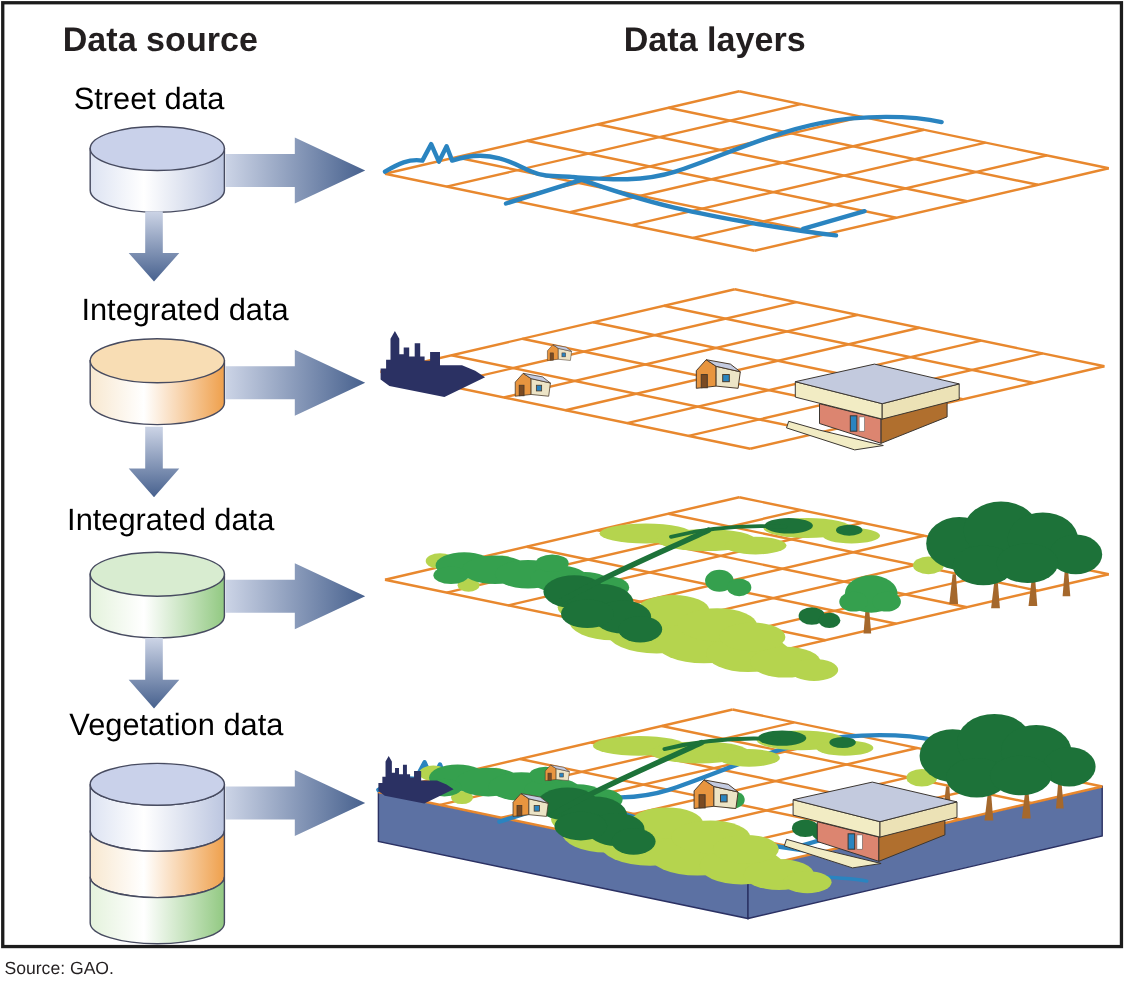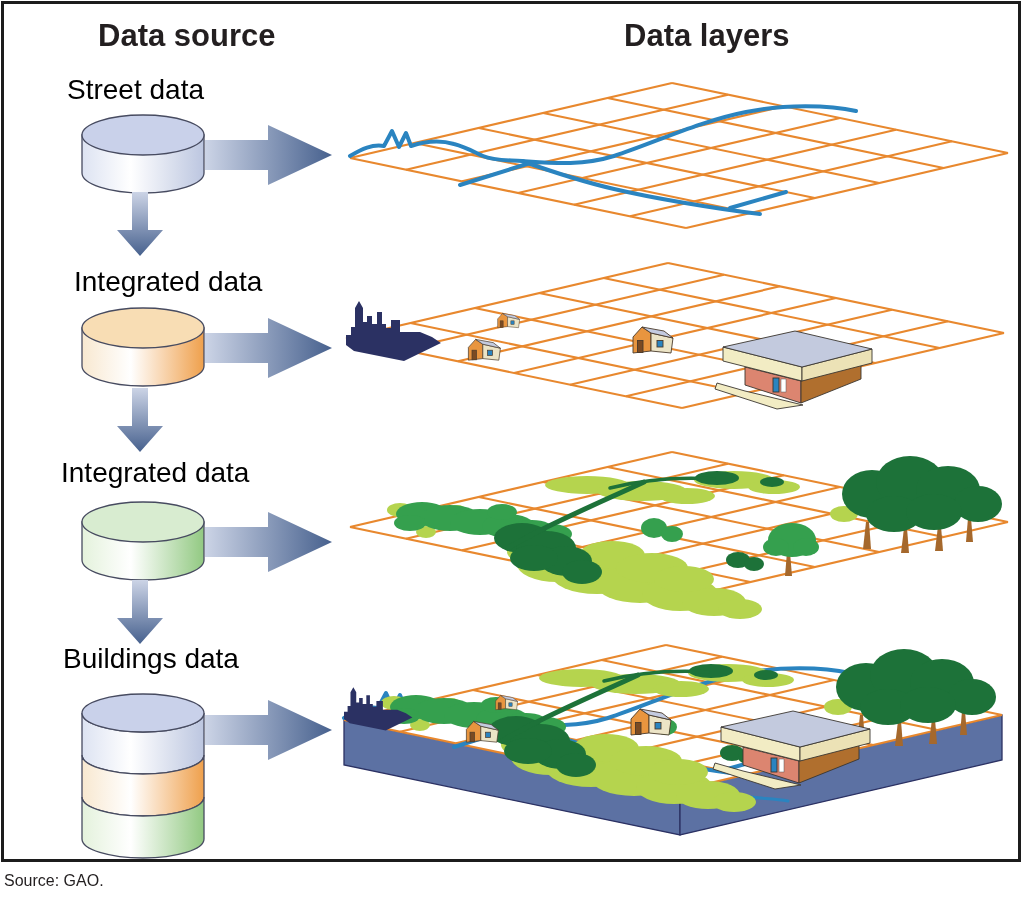--- a/index.html
+++ b/index.html
@@ -1,19 +1,19 @@
 <!DOCTYPE html>
 <html><head>
 <meta charset="utf-8">
 <style>
   html,body{margin:0;padding:0;background:#ffffff;}
   body{width:1024px;height:905px;position:relative;font-family:"Liberation Sans",sans-serif;overflow:hidden;}
   .frame{position:absolute;left:1px;top:1px;width:1020px;height:861px;border:3px solid #1c1c1c;box-sizing:border-box;background:#fff;}
   .abs{position:absolute;}
-  .title{font-size:31px;font-weight:bold;color:#231f20;letter-spacing:0px;margin-left:41px;}
+  .title{font-size:31px;font-weight:bold;color:#231f20;letter-spacing:0px;}
   .rowlabel{font-size:28px;font-weight:400;color:#000000;}
   .source{font-size:16px;color:#231f20;}
   svg{position:absolute;left:0;top:0;}
 </style>
 </head>
 <body>
 
 <div class="frame"></div>
 
 <svg width="1024" height="863" viewBox="0 0 1024 863">
@@ -211,20 +211,20 @@
     <use href="#g-veg"></use>
     <use href="#g-skyline" transform="translate(-322,38) scale(0.72)" fill="#2b3163"></use>
     <use href="#g-house" transform="translate(-172,46) scale(0.55)"></use>
     <use href="#g-house" transform="translate(-202,70) scale(0.8)"></use>
     <use href="#g-house" transform="translate(-38,56)"></use>
     <use href="#g-bigbldg" transform="translate(47,58)"></use>
   </g>
 </svg>
 
 <div class="abs title" style="left:57px;top:18px">Data source</div>
-<div class="abs title" style="left:583px;top:18px">Data layers</div>
+<div class="abs title" style="left:567px;top:18px">Data layers</div>
 
 <div class="abs rowlabel" style="left:67px;top:74px">Street data</div>
 <div class="abs rowlabel" style="left:74px;top:266px">Integrated data</div>
 <div class="abs rowlabel" style="left:61px;top:457px">Integrated data</div>
-<div class="abs rowlabel" style="left:63px;top:643px">Buildings data</div>
+<div class="abs rowlabel" style="left:63px;top:643px">Vegetation data</div>
 
 <div class="abs source" style="left:4px;top:872px">Source: GAO.</div>
 
 </body></html>

